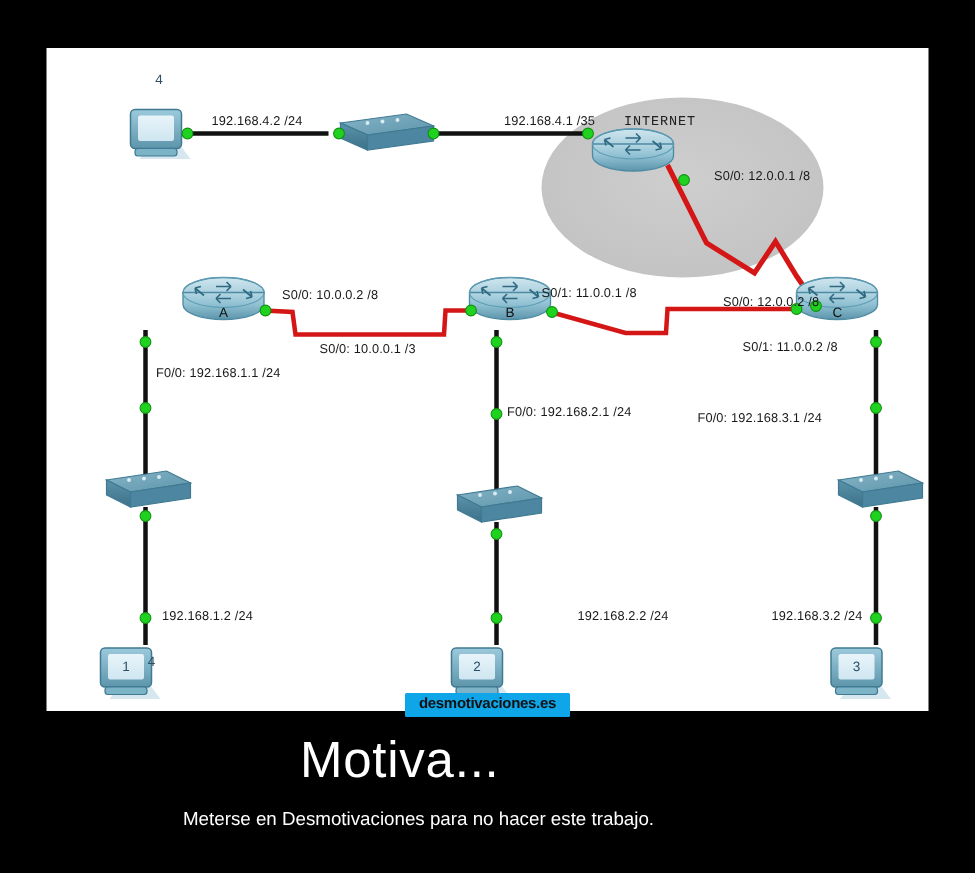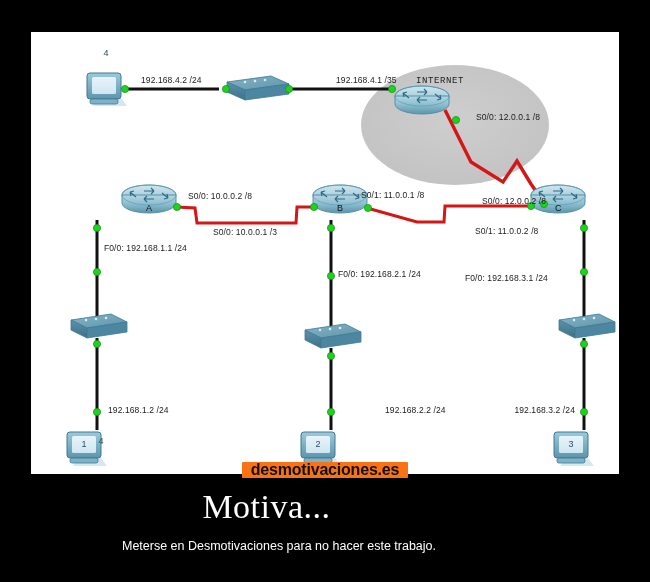--- a/index.html
+++ b/index.html
@@ -81,38 +81,38 @@
     display: flex;
     align-items: center;
     justify-content: center;
   }
   #watermark .wm-rule {
     flex: 0 0 70px;
     height: 2px;
     background: #ffffff;
   }
   #watermark .wm-text {
-    background: #f97316;
+    background: #0ea5e9;
     color: #111111;
     font-family: "Liberation Sans", sans-serif;
-    font-size: 16px;
+    font-size: 10px;
     font-weight: bold;
     letter-spacing: -0.2px;
     padding: 1px 9px 2px 9px;
     line-height: 13px;
     border-radius: 1px;
   }
   #title {
     position: absolute;
     left: 0;
     top: 488px;
     width: 533px;
     text-align: center;
     color: #ffffff;
-    font-family: Liberation Serif, serif;
+    font-family: Liberation Sans, sans-serif;
     font-size: 34px;
     line-height: 38px;
     letter-spacing: 0.5px;
   }
   #subtitle {
     position: absolute;
     left: 0;
     top: 538px;
     width: 558px;
     text-align: center;
@@ -338,21 +338,21 @@
     <div class="cloud-label" style="left:385px; top:44px;">INTERNET</div>
 
     <div class="net-label" style="left:110px; top:44px;">192.168.4.2 /24</div>
     <div class="net-label" style="left:305px; top:44px;">192.168.4.1 /35</div>
     <div class="net-label" style="left:445px; top:81px;">S0/0: 12.0.0.1 /8</div>
     <div class="net-label" style="left:451px; top:165px;">S0/0: 12.0.0.2 /8</div>
 
     <div class="net-label" style="left:157px; top:160px;">S0/0: 10.0.0.2 /8</div>
     <div class="net-label" style="left:182px; top:196px;">S0/0: 10.0.0.1 /3</div>
     <div class="net-label" style="left:330px; top:159px;">S0/1: 11.0.0.1 /8</div>
-    <div class="net-label" style="left:444px; top:195px;text-align:center;">S0/1: 11.0.0.2 /8</div>
+    <div class="net-label" style="left:464px; top:195px;text-align:center;">S0/1: 11.0.0.2 /8</div>
 
     <div class="net-label" style="left:73px; top:212px;">F0/0: 192.168.1.1 /24</div>
     <div class="net-label" style="left:307px; top:212px;margin-top:26px;">F0/0: 192.168.2.1 /24</div>
     <div class="net-label" style="left:434px; top:230px;margin-top:12px;">F0/0: 192.168.3.1 /24</div>
 
     <div class="net-label" style="left:77px; top:374px;">192.168.1.2 /24</div>
     <div class="net-label" style="left:311px; top:374px;margin-left:43px;">192.168.2.2 /24</div>
     <div class="net-label right" style="left:458px; top:374px; width:86px;">192.168.3.2 /24</div>
 
     <div class="dev-name" style="left:115px; top:171px;">A</div>

